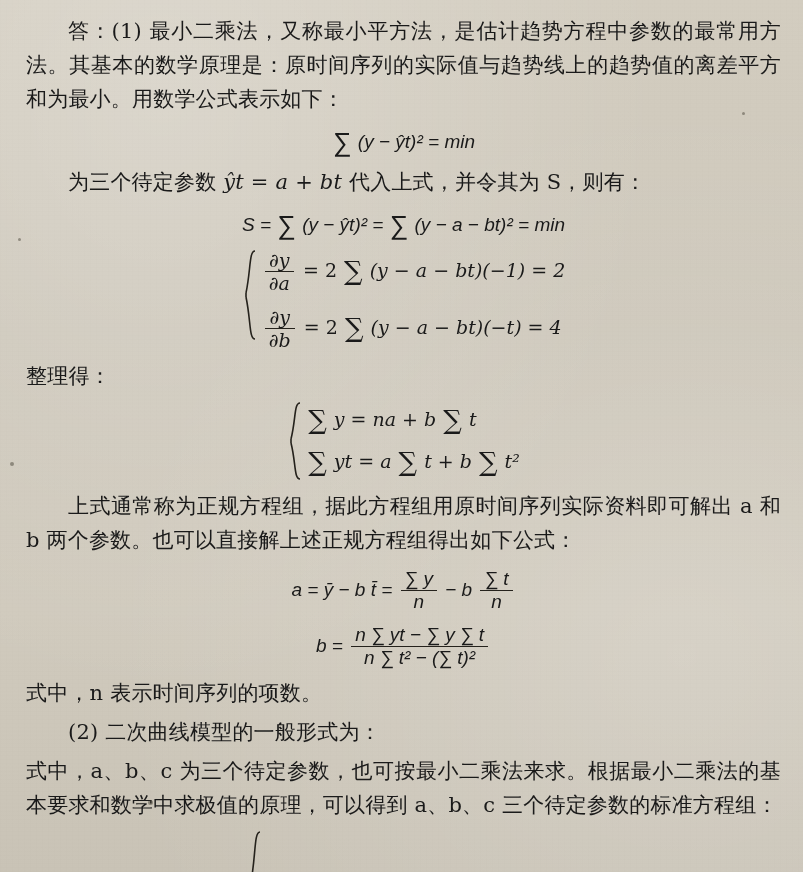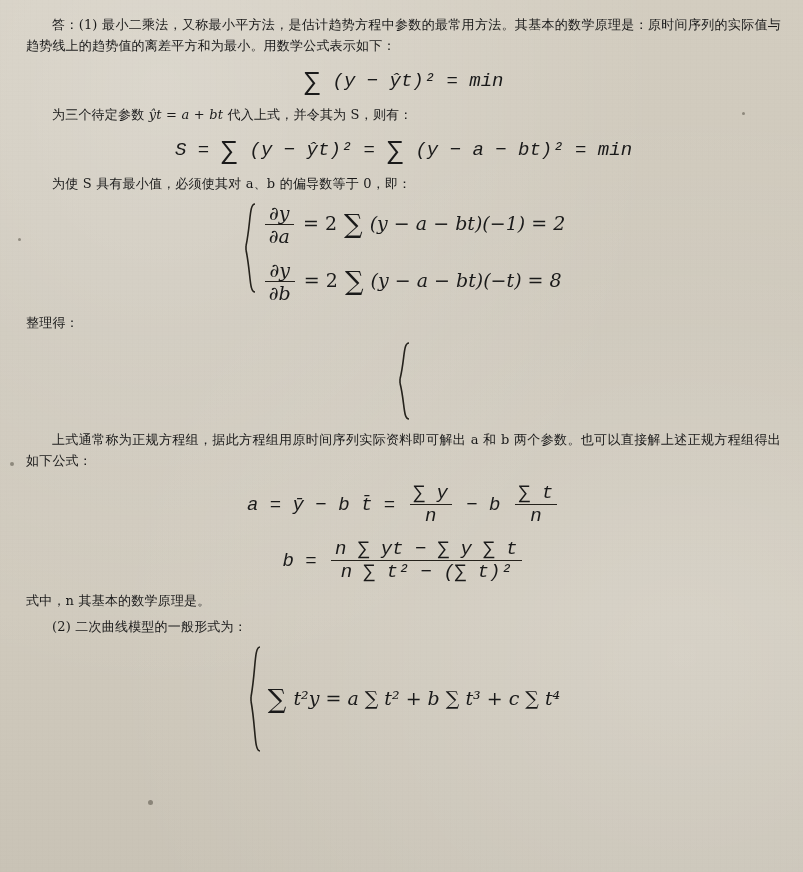--- a/index.html
+++ b/index.html
@@ -37,31 +37,31 @@
   }
   .speck {
     position: absolute;
     background: rgba(60,55,45,0.45);
     border-radius: 50%;
     pointer-events: none;
   }
 
   p.para {
     margin: 0 0 5px 0;
-    font-size: 13px;
+    font-size: 21px;
     line-height: 1.62;
     text-align: justify;
     letter-spacing: .2px;
   }
   p.indent { text-indent: 2em; }
 
   .eq {
     text-align: center;
     margin: 11px 0 7px 0;
-    font-family: Liberation Mono, monospace;
+    font-family: Liberation Sans, sans-serif;
     font-size: 19px;
   }
   .eq-line {
     display: inline-block;
   }
   .it { font-style: italic; }
   .big-sum {
     font-size: 26px;
     font-style: normal;
     vertical-align: -3px;
@@ -124,21 +124,20 @@
   <div class="eq">
     <span class="eq-line">
       <span class="it">S =</span>
       <span class="big-sum">∑</span>
       <span class="it">(y − ŷt)²  =</span>
       <span class="big-sum">∑</span>
       <span class="it">(y − a − bt)² = min</span>
     </span>
   </div>
 
-  <p class="para indent">为使 S 具有最小值，必须使其对 a、b 的偏导数等于 0，即：</p>
 
   <div class="braced">
     <div class="brace">
       <svg width="16" height="92" viewBox="0 0 16 92" aria-hidden="true">
         <path d="M13 2 C7 2 9 20 4 44 C9 20 7 2 13 2 M13 90 C7 90 9 72 4 48 C9 72 7 90 13 90 M4 44 L4 48" fill="none" stroke="#25221c" stroke-width="1.6"></path>
       </svg>
     </div>
     <div class="rows">
       <div class="row-eq">
         <span class="frac">
@@ -149,32 +148,48 @@
         <span class="big-sum">∑</span>
         <span class="it">(y − a − bt)(−1) = 2</span>
       </div>
       <div class="row-eq">
         <span class="frac">
           <span class="num it">∂y</span>
           <span class="den it">∂b</span>
         </span>
         <span>= 2</span>
         <span class="big-sum">∑</span>
-        <span class="it">(y − a − bt)(−t) = 8</span>
+        <span class="it">(y − a − bt)(−t) = 4</span>
       </div>
     </div>
   </div>
 
   <p class="para">整理得：</p>
 
   <div class="braced">
     <div class="brace">
       <svg width="16" height="80" viewBox="0 0 16 80" aria-hidden="true">
         <path d="M13 2 C7 2 9 18 4 38 C9 18 7 2 13 2 M13 78 C7 78 9 62 4 42 C9 62 7 78 13 78 M4 38 L4 42" fill="none" stroke="#25221c" stroke-width="1.6"></path>
       </svg>
+    </div>
+    <div class="rows">
+      <div class="row-eq">
+        <span class="big-sum">∑</span>
+        <span class="it">y = na + b</span>
+        <span class="big-sum">∑</span>
+        <span class="it">t</span>
+      </div>
+      <div class="row-eq">
+        <span class="big-sum">∑</span>
+        <span class="it">yt = a</span>
+        <span class="big-sum">∑</span>
+        <span class="it">t + b</span>
+        <span class="big-sum">∑</span>
+        <span class="it">t²</span>
+      </div>
     </div>
   </div>
 
   <p class="para indent">上式通常称为正规方程组，据此方程组用原时间序列实际资料即可解出 a 和 b 两个参数。也可以直接解上述正规方程组得出如下公式：</p>
 
   <div class="eq">
     <span class="eq-line">
       <span class="it">a = ȳ − b t̄ =</span>
       <span class="frac">
         <span class="num it">∑ y</span>
@@ -191,25 +206,26 @@
   <div class="eq">
     <span class="eq-line">
       <span class="it">b =</span>
       <span class="frac">
         <span class="num it">n ∑ yt − ∑ y ∑ t</span>
         <span class="den it">n ∑ t² − (∑ t)²</span>
       </span>
     </span>
   </div>
 
-  <p class="para">式中，n 其基本的数学原理是。</p>
+  <p class="para">式中，n 表示时间序列的项数。</p>
 
   <p class="para indent">(2) 二次曲线模型的一般形式为：</p>
 
 
+  <p class="para">式中，a、b、c 为三个待定参数，也可按最小二乘法来求。根据最小二乘法的基本要求和数学中求极值的原理，可以得到 a、b、c 三个待定参数的标准方程组：</p>
 
   <div class="braced">
     <div class="brace">
       <svg width="16" height="108" viewBox="0 0 16 108" aria-hidden="true">
         <path d="M13 2 C7 2 9 24 4 52 C9 24 7 2 13 2 M13 106 C7 106 9 84 4 56 C9 84 7 106 13 106 M4 52 L4 56" fill="none" stroke="#25221c" stroke-width="1.6"></path>
       </svg>
     </div>
     <div class="rows">
       <div class="row-eq">
         <span class="big-sum">∑</span>

